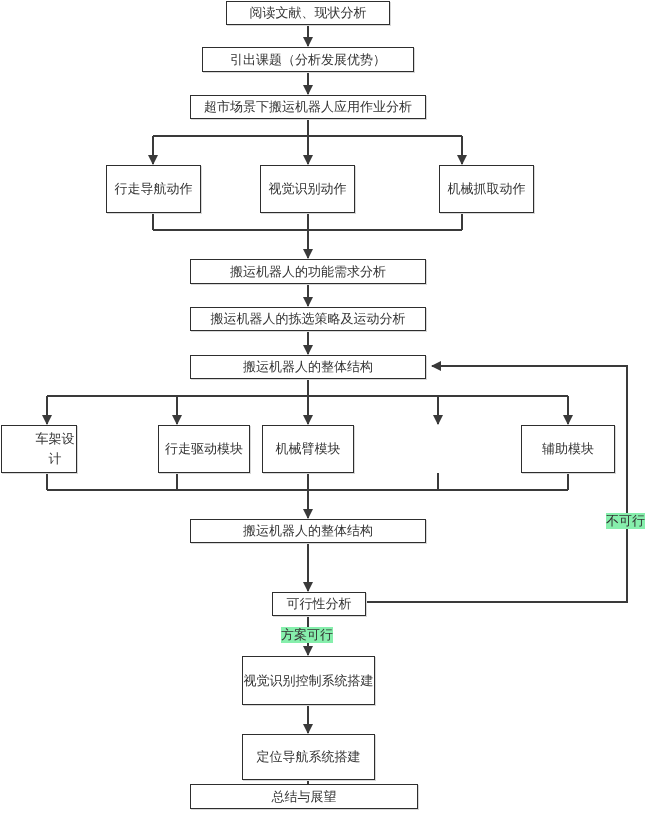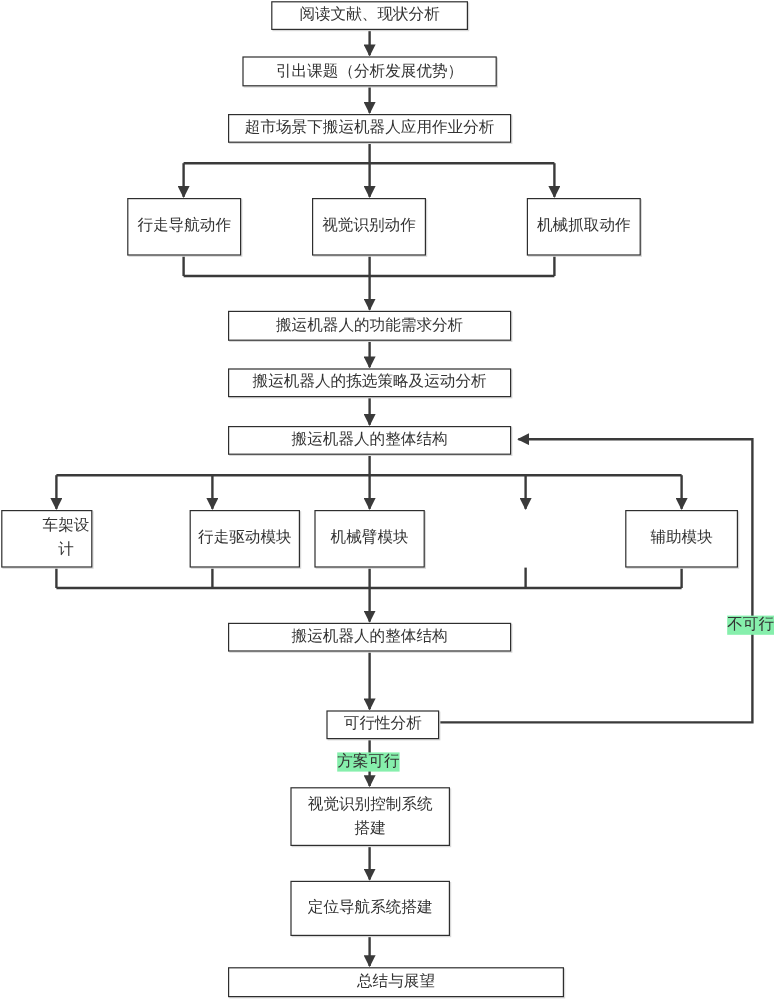--- a/index.html
+++ b/index.html
@@ -118,23 +118,23 @@
     <span>搬运机器人的整体结构</span>
   </div>
 
   <div class="box" style="left:260px;top:592px;width:94px;height:24px;margin-left:12px;">
     <span>可行性分析</span>
   </div>
 
   <div class="lbl" style="left:281px;top:627px;">方案可行</div>
   <div class="lbl" style="left:606px;top:513px;">不可行</div>
 
-  <div class="box" style="left:242px;top:656px;width:133px;height:49px;flex-direction:column;">
+  <div class="box" style="left:242px;top:656px;width:133px;height:49px;flex-direction:row;">
     <span>视觉识别控制系统</span>
     <span>搭建</span>
   </div>
   <div class="box" style="left:242px;top:734px;width:133px;height:46px;">
     <span>定位导航系统搭建</span>
   </div>
-  <div class="box" style="left:190px;top:806px;width:280px;height:25px;">
+  <div class="box" style="left:190px;top:784px;width:228px;height:25px;">
     <span>总结与展望</span>
   </div>
 </div>
 
 </body></html>

